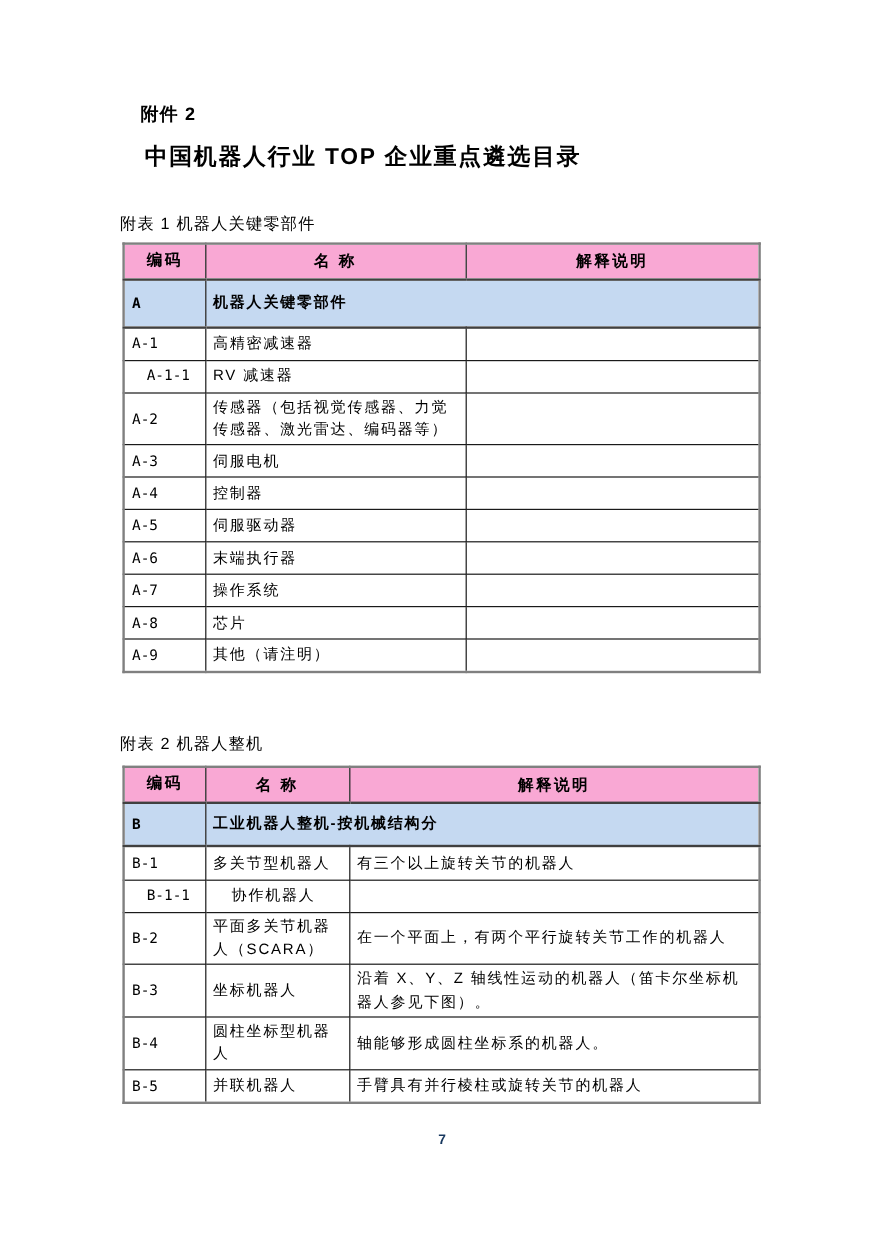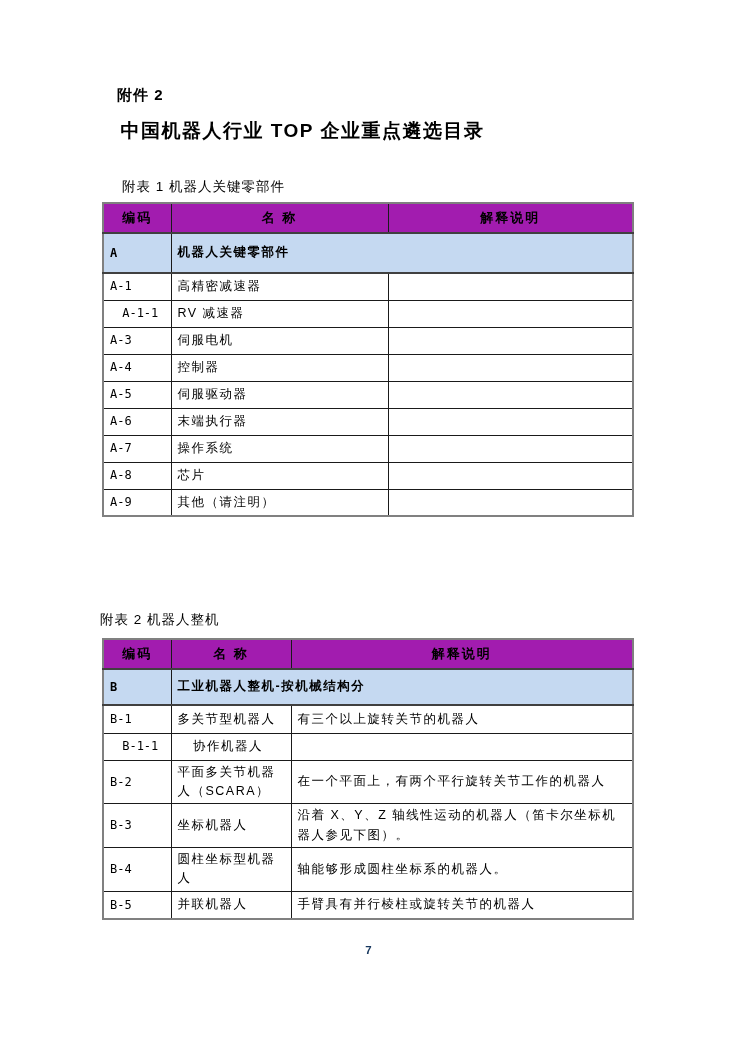--- a/index.html
+++ b/index.html
@@ -17,21 +17,21 @@
   }
   .doc-title {
     position: absolute; left: 0; top: 118px; width: 605px;
     text-align: center; font-size: 19px; font-weight: bold;
     letter-spacing: 1.5px;
   }
   .table-caption {
     position: absolute; left: 100px;
     font-size: 13.5px; letter-spacing: 1px;
   }
-  .caption-1 { top: 178px; margin-left: 22px; }
+  .caption-1 { top: 178px; }
   .caption-2 { top: 611px; }
 
   table.doc-table {
     position: absolute; left: 102px;
     border-collapse: collapse;
     table-layout: fixed;
     width: 530px;
     border: 2px solid #808080;
     font-size: 12.5px;
   }
@@ -39,21 +39,21 @@
   #table2 { top: 638px; }
 
   .doc-table td, .doc-table th {
     border: 1px solid #1a1a1a;
     padding: 2px 6px;
     vertical-align: middle;
     overflow: hidden;
     line-height: 1.55;
   }
   tr.header-row th {
-    background: #a21caf;
+    background: #f9a8d4;
     font-weight: bold;
     text-align: center;
     letter-spacing: 2px;
     font-size: 13px;
     border-bottom: 2px solid #404040;
   }
   tr.section-row td {
     background: #C5D9F1;
     font-weight: bold;
     letter-spacing: 1.5px;
@@ -111,20 +111,25 @@
   <tr class="h27">
     <td class="t-code">A-1</td>
     <td class="t-name">高精密减速器</td>
     <td class="t-desc"></td>
   </tr>
   <tr class="h27">
     <td class="t-code sub">A-1-1</td>
     <td class="t-name">RV 减速器</td>
     <td class="t-desc"></td>
   </tr>
+  <tr class="h40">
+    <td class="t-code">A-2</td>
+    <td class="t-name">传感器（包括视觉传感器、力觉传感器、激光雷达、编码器等）</td>
+    <td class="t-desc"></td>
+  </tr>
   <tr class="h27">
     <td class="t-code">A-3</td>
     <td class="t-name">伺服电机</td>
     <td class="t-desc"></td>
   </tr>
   <tr class="h27">
     <td class="t-code">A-4</td>
     <td class="t-name">控制器</td>
     <td class="t-desc"></td>
   </tr>

